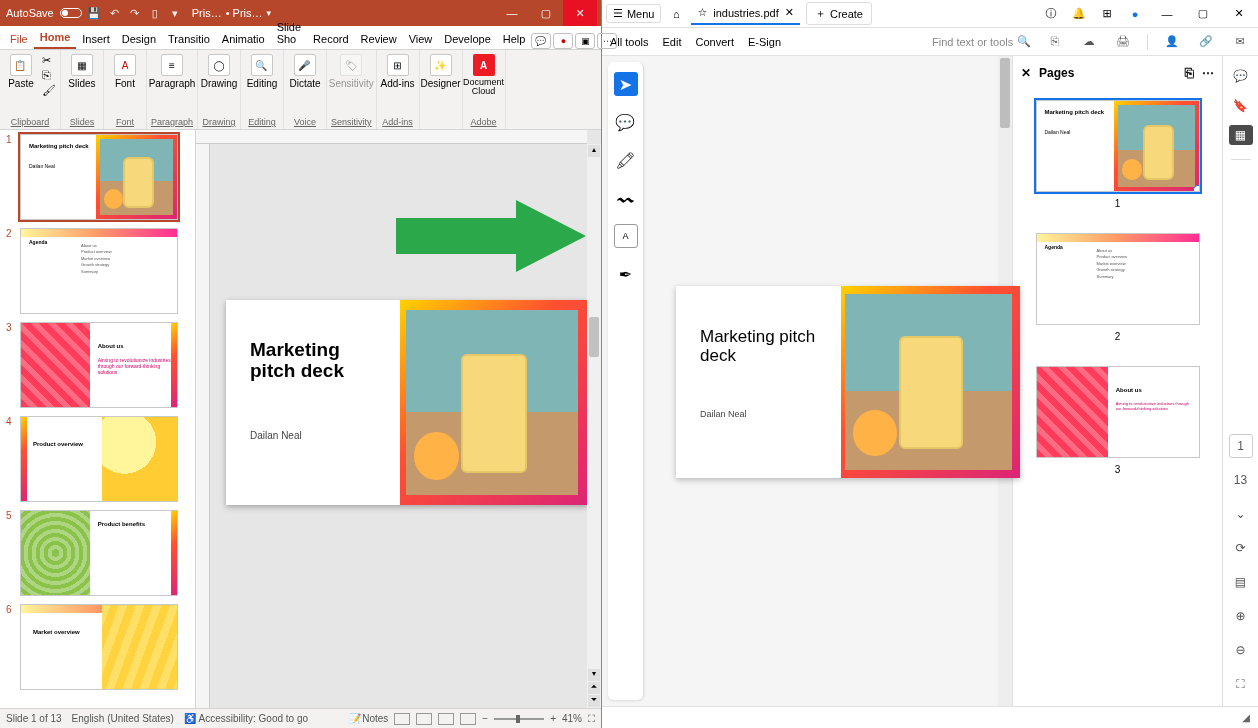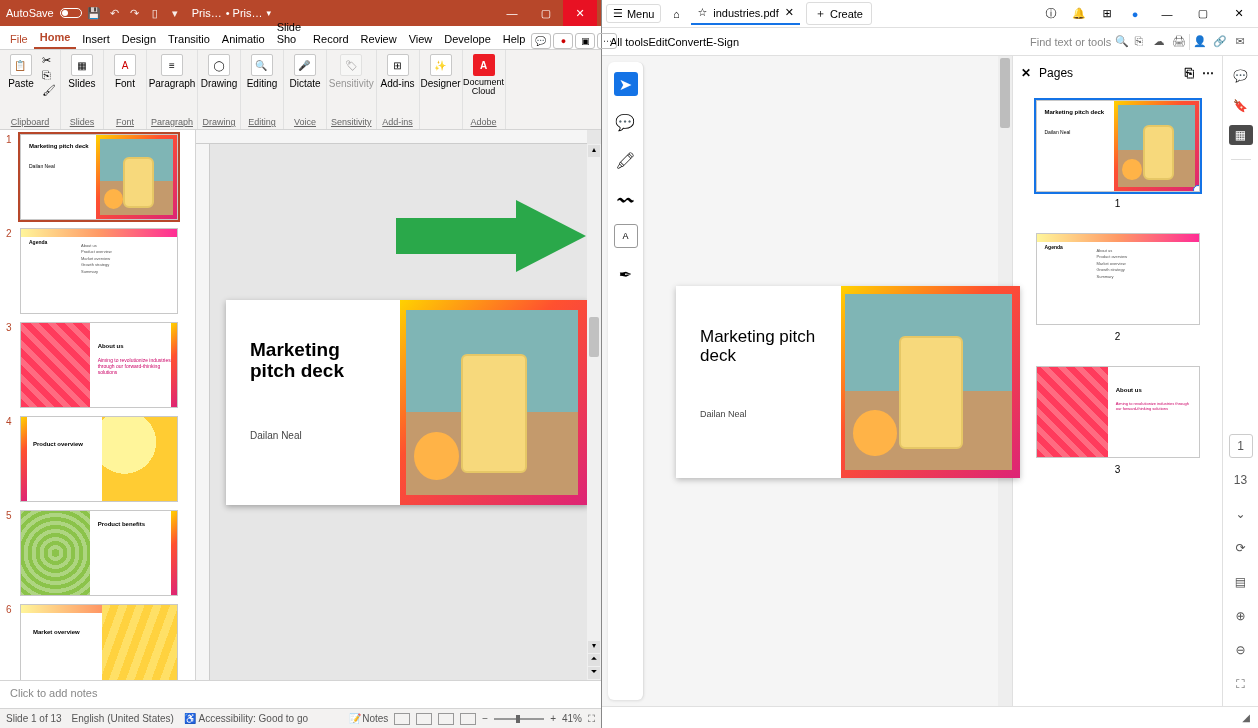--- a/index.html
+++ b/index.html
@@ -71,21 +71,21 @@
 
 .ac { flex: 1; height: 728px; display: flex; flex-direction: column; border-left: 1px solid #888; background: #fff; }
 .ac-titlebar { height: 28px; display: flex; align-items: center; border-bottom: 1px solid #e0e0e0; padding: 0 4px; gap: 6px; font-size: 11px; }
 .ac-titlebar .menu { display: flex; align-items: center; gap: 4px; padding: 2px 6px; border: 1px solid #dcdcdc; border-radius: 3px; }
 .ac-titlebar .home,.ac-titlebar .star { width: 18px; height: 18px; display: flex; align-items: center; justify-content: center; }
 .ac-titlebar .tabx { display: flex; align-items: center; gap: 6px; padding: 4px 6px; border-bottom: 2px solid #1473e6; }
 .ac-titlebar .create { display: flex; align-items: center; gap: 4px; padding: 3px 8px; border: 1px solid #dcdcdc; border-radius: 3px; }
 .ac-titlebar .spacer { flex: 1; }
 .ac-titlebar .ric { width: 22px; height: 22px; display: flex; align-items: center; justify-content: center; }
 .ac-titlebar .winbtn { width: 30px; height: 28px; display: flex; align-items: center; justify-content: center; }
-.ac-toolbar { height: 28px; display: flex; align-items: center; border-bottom: 1px solid #e0e0e0; font-size: 11px; padding: 0 8px; }
+.ac-toolbar { height: 28px; display: flex; align-items: center; border-bottom: 1px solid #e0e0e0; font-size: 11px; padding: 0 8px; gap: 14px; }
 .ac-toolbar .spacer { flex: 1; }
 .ac-toolbar .search { display: flex; align-items: flex-end; gap: 4px; color: #888; }
 .ac-toolbar .tic { width: 20px; height: 20px; display: flex; align-items: center; justify-content: center; color: #555; }
 
 .ac-body { flex: 1; display: flex; min-height: 0; }
 .ac-doc { flex: 1; display: flex; position: relative; background: #f5f5f5; }
 .ac-leftbar { width: 36px; background: #fff; border-right: 1px solid #e0e0e0; display: flex; flex-direction: column; align-items: center; padding-top: 10px; gap: 14px; border-radius: 6px; margin: 6px; box-shadow: 0 1px 3px rgba(0,0,0,.1);}
 .ac-leftbar .lt { width: 24px; height: 24px; display: flex; align-items: center; justify-content: center; border-radius: 3px; }
 .ac-leftbar .lt.sel { background: #1473e6; color: #fff; }
 .ac-page-area { flex: 1; background: #f5f5f5; position: relative; }
@@ -398,23 +398,20 @@
         <div class="thumb" style="margin-top:160px;"></div>
         <div style="position:absolute;bottom:0;left:0;right:0;">
           <div class="btn">▾</div>
           <div class="btn">⏶</div>
           <div class="btn">⏷</div>
         </div>
       </div>
     </div>
   </div>
 
-  <div class="pp-notes">
-    <span>Click to add notes</span>
-  </div>
 
   <div class="pp-status">
     <span>Slide 1 of 13</span>
     <span>English (United States)</span>
     <span>♿ <span>Accessibility: Good to go</span></span>
     <div class="right">
       <span>📝<span>Notes</span></span>
       <div class="vb"></div>
       <div class="vb"></div>
       <div class="vb"></div>
@@ -497,21 +494,21 @@
                 <div class="smoothie"></div>
               </div>
             </div>
         </div>
       </div>
     </div>
 
     <div class="ac-pages-panel">
       <div class="hdr">
         <span>✕</span>
-        <span style="font-weight:400;">Pages</span>
+        <span style="font-weight:700;">Pages</span>
         <div class="spacer"></div>
         <span>⎘</span>
         <span>⋯</span>
       </div>
       <div class="list">
         <div class="ac-pthumb-wrap">
           <div class="ac-pthumb sel">
             <div class="mini">
               <div class="mleft">
                   <div class="t">Marketing pitch deck</div>

